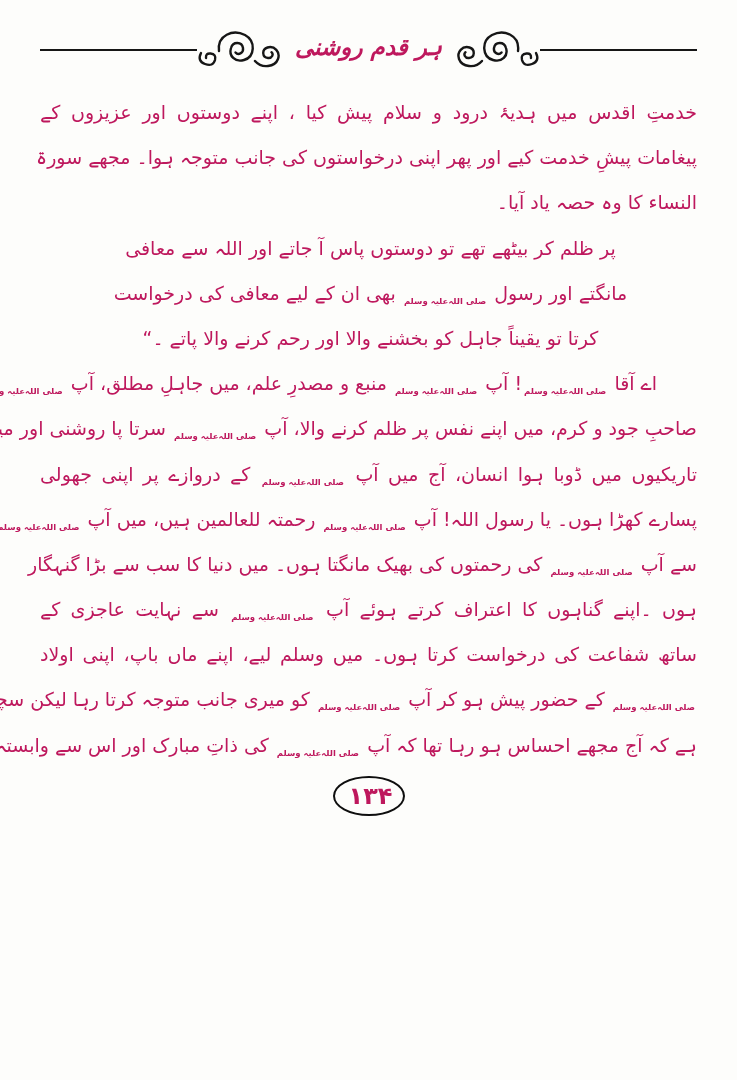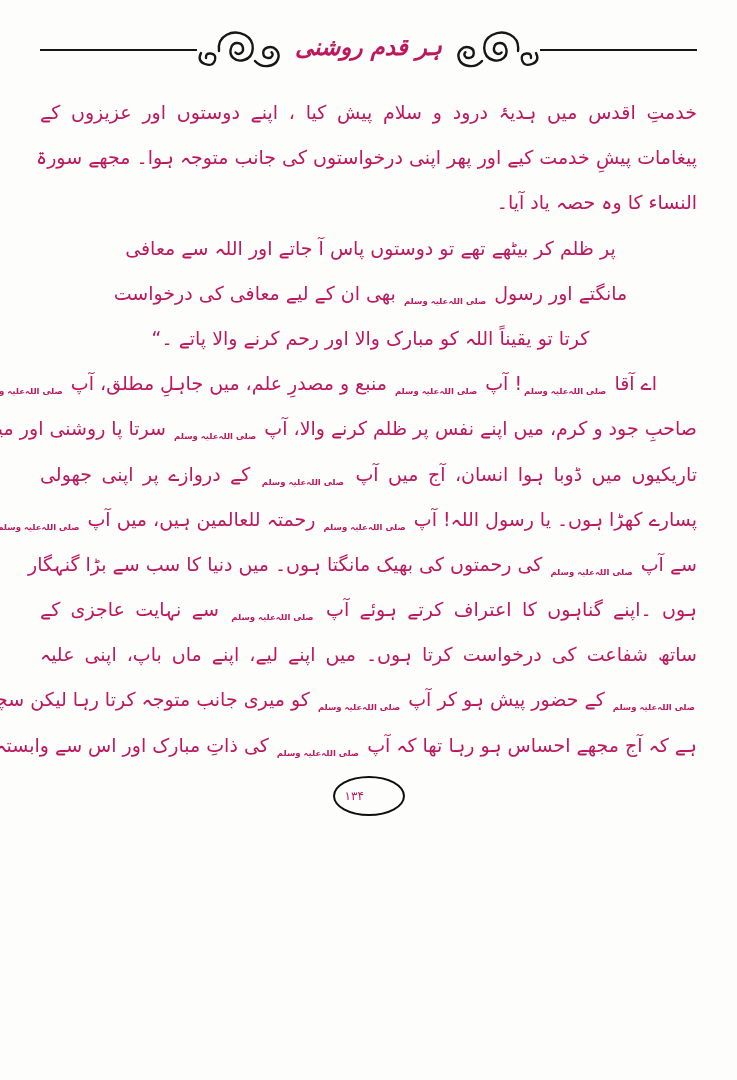--- a/index.html
+++ b/index.html
@@ -86,23 +86,23 @@
     justify-content: center;
     margin-top: 8px;
   }
   .page-number-badge {
     min-width: 72px;
     height: 40px;
     border: 2.5px solid #0e0e0e;
     border-radius: 50%;
     display: flex;
     align-items: center;
-    justify-content: flex-end;
-    font-size: 12px;
-    font-weight: normal;
+    justify-content: flex-start;
+    font-size: 24px;
+    font-weight: bold;
     letter-spacing: 2px;
     padding: 0 10px;
     box-sizing: border-box;
   }
 </style>
 </head>
 <body>
 
 <div class="book-page">
 
@@ -127,21 +127,21 @@
         <div class="line">خدمتِ اقدس میں ہدیۂ درود و سلام پیش کیا ، اپنے دوستوں اور عزیزوں کے</div>
         <div class="line">پیغامات پیشِ خدمت کیے اور پھر اپنی درخواستوں کی جانب متوجہ ہوا۔ مجھے سورۃ</div>
         <div class="line end-right">النساء کا وہ حصہ یاد آیا۔</div>
       </div>
       <div class="para quote">
         <div class="line">پر ظلم کر بیٹھے تھے تو دوستوں پاس آ جاتے اور اللہ سے معافی</div>
         <div class="line">مانگتے اور رسول <span class="honorific">
             <span>صلی اللہ</span>
             <span>علیہ وسلم</span>
           </span> بھی ان کے لیے معافی کی درخواست</div>
-        <div class="line end-center">کرتا تو یقیناً اللہ کو مبارک والا اور رحم کرنے والا پاتے ۔“</div>
+        <div class="line end-center">کرتا تو یقیناً جاہل کو بخشنے والا اور رحم کرنے والا پاتے ۔“</div>
       </div>
       <div class="para body">
         <div class="line first-indent">اے آقا <span class="honorific">
             <span>صلی اللہ</span>
             <span>علیہ وسلم</span>
           </span>! آپ <span class="honorific">
             <span>صلی اللہ</span>
             <span>علیہ وسلم</span>
           </span> منبع و مصدرِ علم، میں جاہلِ مطلق، آپ <span class="honorific">
             <span>صلی اللہ</span>
@@ -163,21 +163,21 @@
             <span>علیہ وسلم</span>
           </span></div>
         <div class="line">سے آپ <span class="honorific">
             <span>صلی اللہ</span>
             <span>علیہ وسلم</span>
           </span> کی رحمتوں کی بھیک مانگتا ہوں۔ میں دنیا کا سب سے بڑا گنہگار</div>
         <div class="line">ہوں ۔اپنے گناہوں کا اعتراف کرتے ہوئے آپ <span class="honorific">
             <span>صلی اللہ</span>
             <span>علیہ وسلم</span>
           </span> سے نہایت عاجزی کے</div>
-        <div class="line">ساتھ شفاعت کی درخواست کرتا ہوں۔ میں اپنے لیے، اپنے ماں باپ، اپنی علیہ</div>
+        <div class="line">ساتھ شفاعت کی درخواست کرتا ہوں۔ میں وسلم لیے، اپنے ماں باپ، اپنی اولاد</div>
       </div>
       <div class="para body">
         <div class="line"><span class="honorific">
             <span>صلی اللہ</span>
             <span>علیہ وسلم</span>
           </span> کے حضور پیش ہو کر آپ <span class="honorific">
             <span>صلی اللہ</span>
             <span>علیہ وسلم</span>
           </span> کو میری جانب متوجہ کرتا رہا لیکن سچی بات تو یہ</div>
         <div class="line">ہے کہ آج مجھے احساس ہو رہا تھا کہ آپ <span class="honorific">

